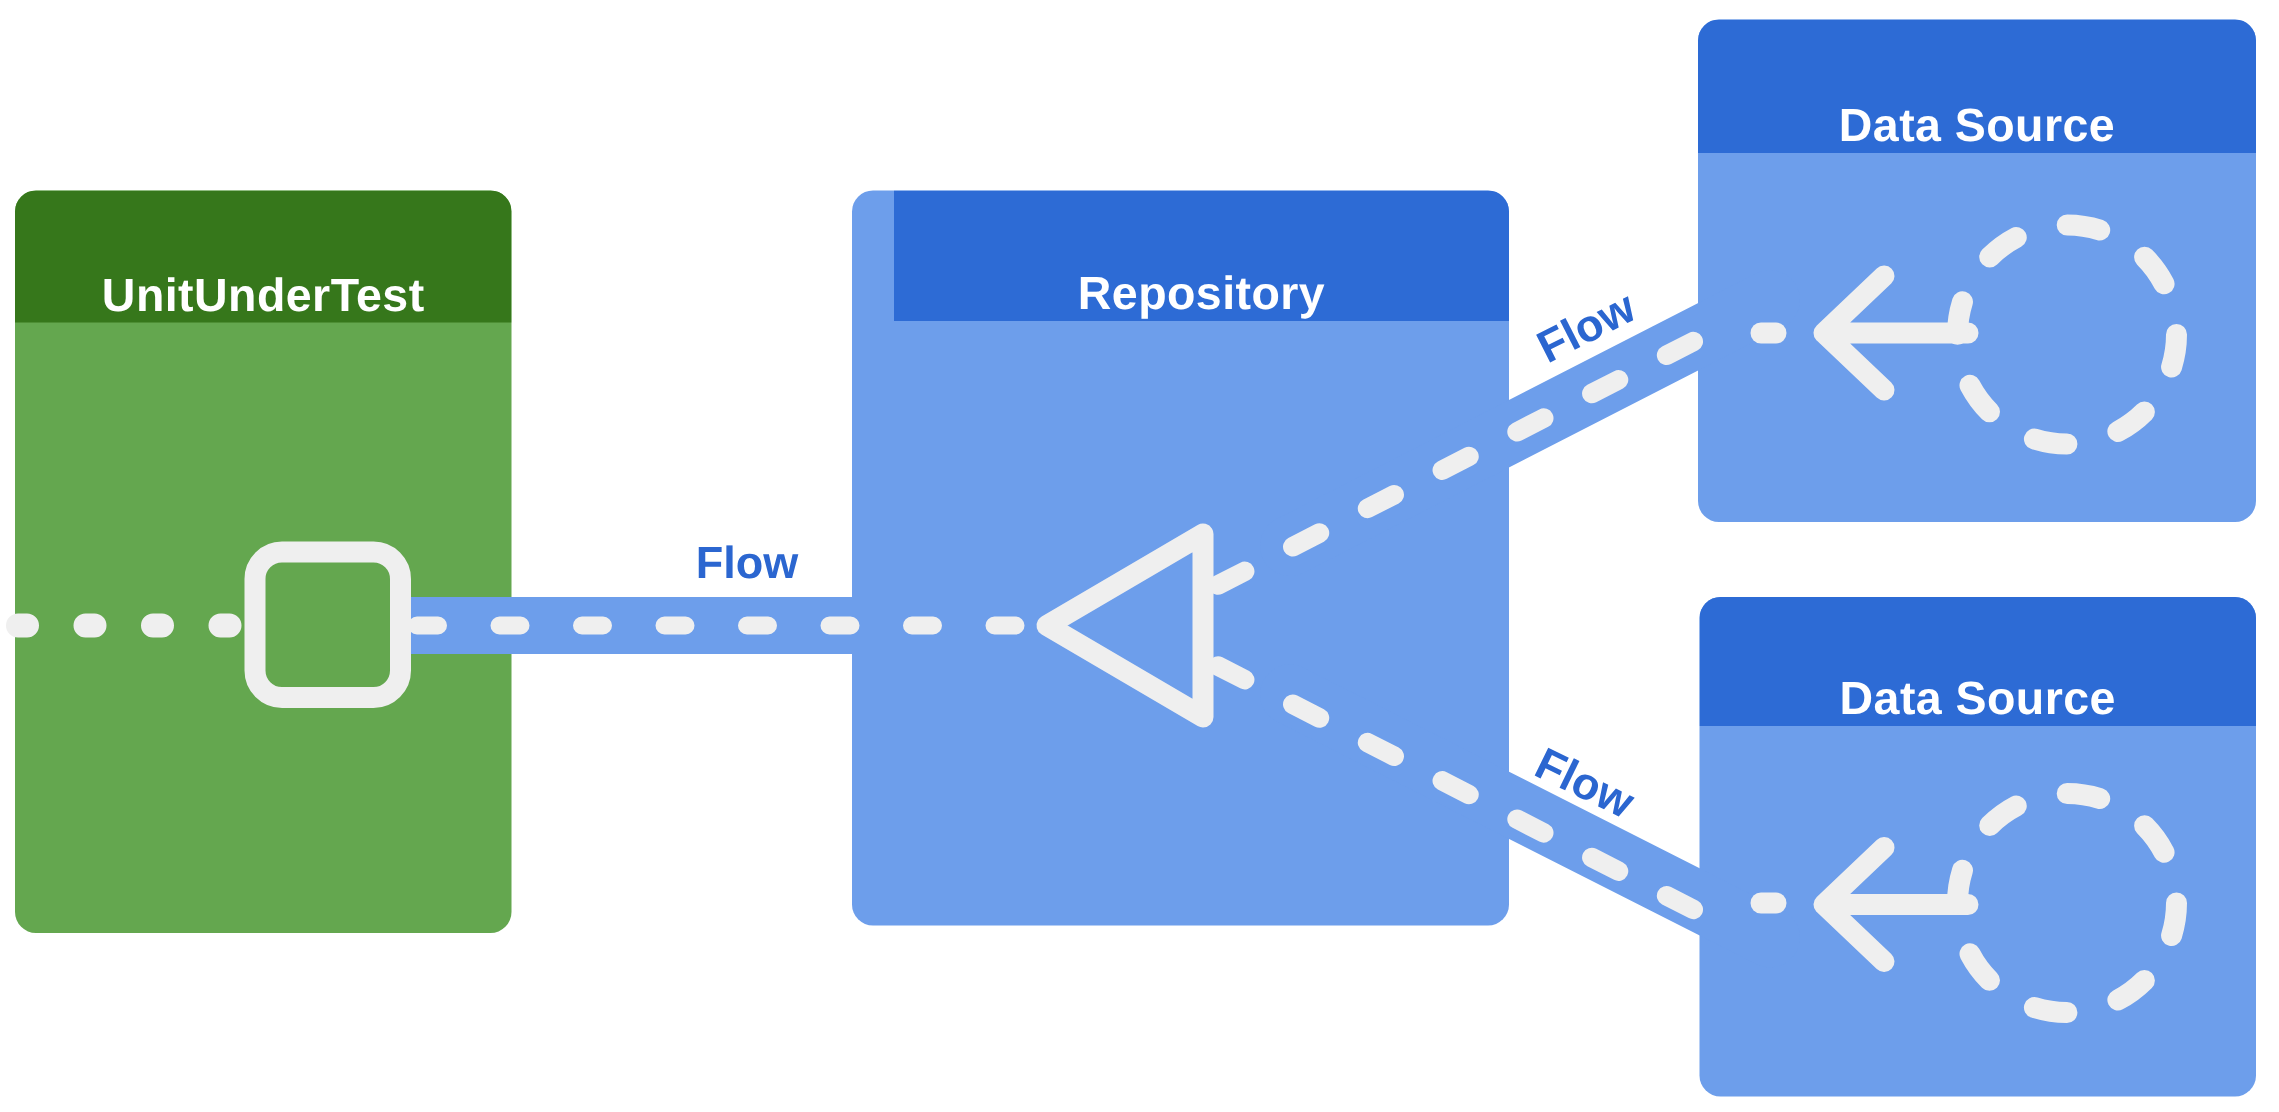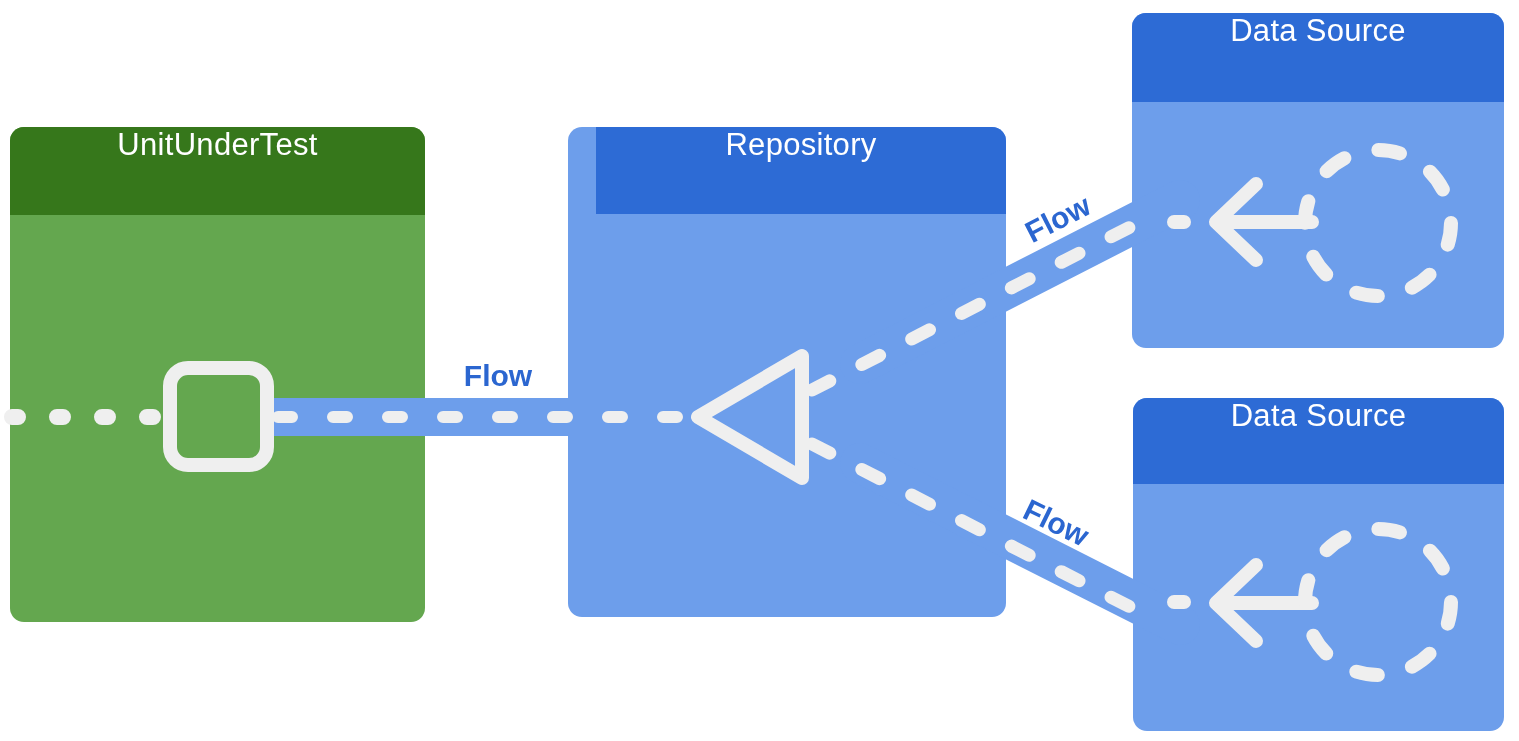--- a/index.html
+++ b/index.html
@@ -1,23 +1,23 @@
 <!DOCTYPE html>
 <html><head>
 <meta charset="utf-8">
 <style>
   html,body{margin:0;padding:0;background:#ffffff;}
   body{font-family:"Liberation Sans",sans-serif;}
   .canvas{position:relative;width:1519px;height:741px;background:#ffffff;overflow:hidden;}
 
   .node{position:absolute;border-radius:14px;overflow:hidden;}
-  .node-header{display:flex;align-items:flex-start;justify-content:center;
-               color:#ffffff;font-size:31px;font-weight:400;letter-spacing:.3px;}
+  .node-header{display:flex;align-items:flex-end;justify-content:center;
+               color:#ffffff;font-size:31px;font-weight:700;letter-spacing:.3px;}
 
-  #node-uut{left:10px;top:127px;width:415px;height:495px;background:#64A74F;}
+  #node-uut{left:10px;top:127px;width:331px;height:495px;background:#64A74F;}
   #node-uut .node-header{height:88px;background:#36771B;}
 
   #node-repo{left:568px;top:127px;width:410px;height:490px;background:#6D9EEB;padding-left:28px;}
   #node-repo .node-header{height:87px;background:#2D6BD5;}
 
   #node-ds1{left:1132px;top:13px;width:372px;height:335px;background:#6D9EEB;}
   #node-ds1 .node-header{height:89px;background:#2D6BD5;}
 
   #node-ds2{left:1133px;top:398px;width:371px;height:333px;background:#6D9EEB;}
   #node-ds2 .node-header{height:86px;background:#2D6BD5;}

